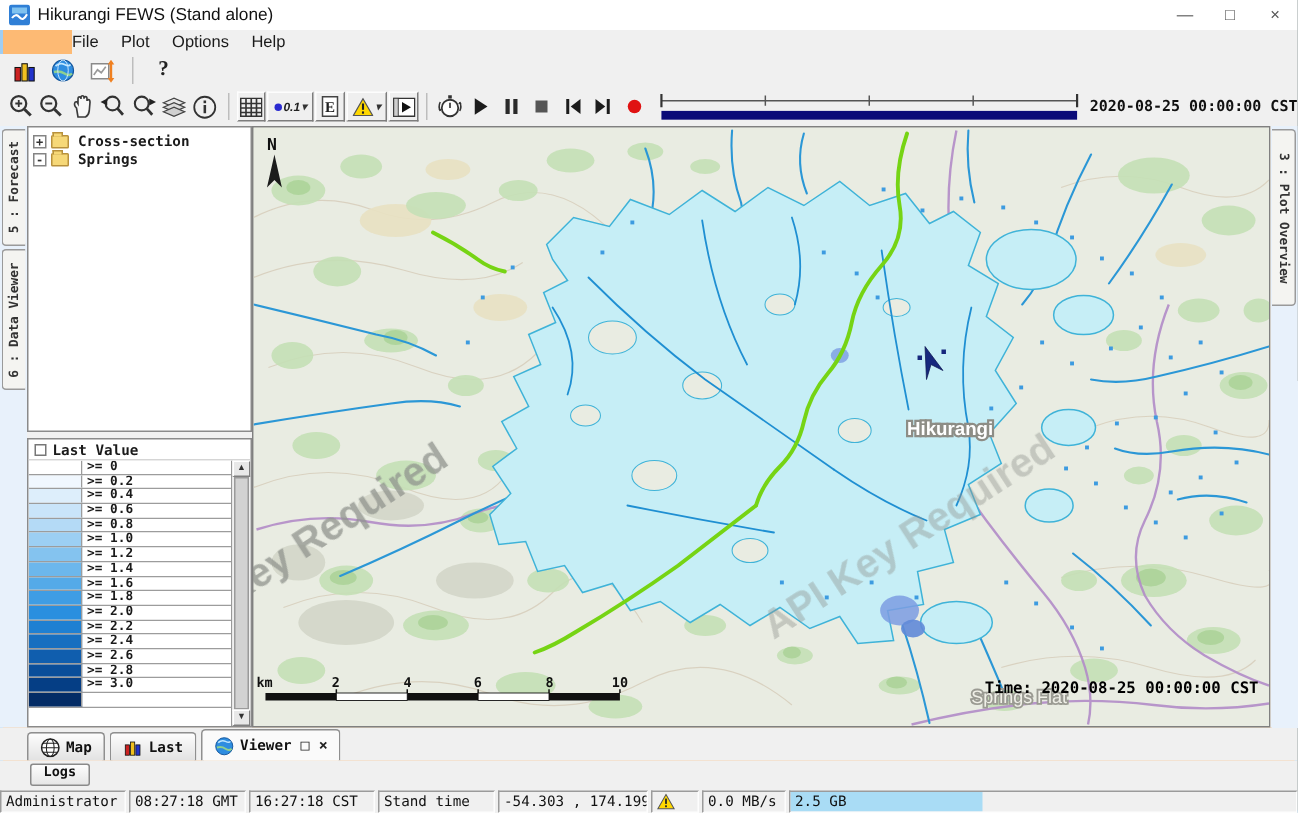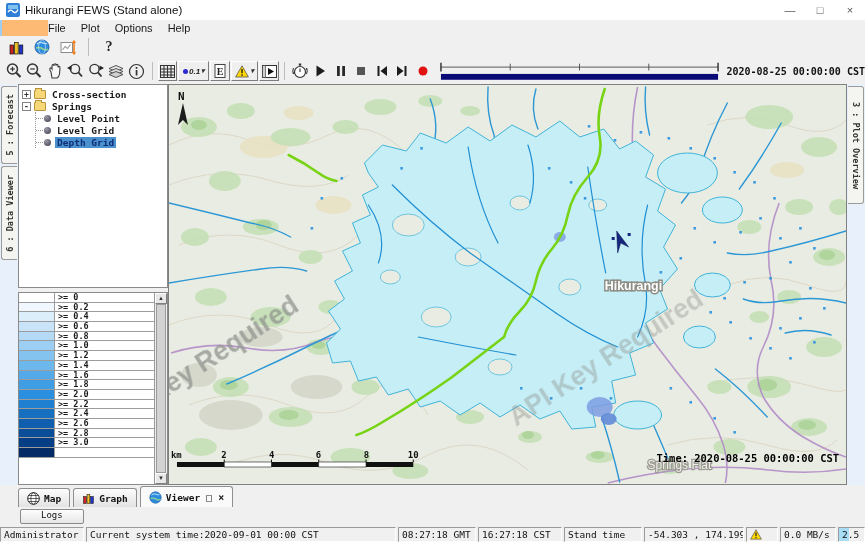--- a/index.html
+++ b/index.html
@@ -88,23 +88,23 @@
 
   
   .tabbar { height:22px; display:flex; align-items:flex-end; padding-left:18px; gap:3px; background:#f0f0f0; }
   .btab { display:inline-flex; align-items:center; gap:4px; height:19px; padding:0 8px;
           border:1px solid #8f8f8f; border-bottom:none; border-radius:3px 3px 0 0;
           background:linear-gradient(#fdfdfd,#e2e2e2);
           font-family:"DejaVu Sans Mono", monospace; font-size:9.5px; font-weight:bold; color:#111; }
   .btab.active { background:#fafafa; height:21px; }
   .mini-glyph { font-size:10px; font-weight:bold; color:#222; margin-left:2px; }
   .logsrow { height:19px; display:flex; align-items:center; padding-left:20px; background:#f0f0f0; }
-  .logs-btn { height:15px; padding:0 20px; border:1px solid #8a8a8a; border-radius:2px;
+  .logs-btn { height:15px; padding:0 8px; border:1px solid #8a8a8a; border-radius:2px;
               background:linear-gradient(#fdfdfd,#e6e6e6); font-family:"DejaVu Sans Mono", monospace;
-              font-size:9px; font-weight:normal; color:#111; }
+              font-size:9px; font-weight:bold; color:#111; }
 
   .statusbar { height:16px; display:flex; align-items:stretch; background:#f0f0f0; padding-top:1px; }
   .scell { border:1px solid; border-color:#9b9b9b #fdfdfd #fdfdfd #9b9b9b; margin-right:2px;
            font-family:"DejaVu Sans Mono", monospace; font-size:9.5px; color:#111;
            display:flex; align-items:center; padding:0 3px; white-space:nowrap; overflow:hidden; position:relative; }
   .mem-fill { position:absolute; left:0; top:0; bottom:0; width:38%; background:#a9dcf5; }
   .mem-text { position:relative; }
 </style>
 </head>
 <body>
@@ -316,37 +316,27 @@
         <div class="tree-row">
           <span class="expander">+</span>
           <span class="folder-ic"></span>
           <span class="tree-label">Cross-section</span>
         </div>
         <div class="tree-row">
           <span class="expander">-</span>
           <span class="folder-ic"></span>
           <span class="tree-label">Springs</span>
         </div>
-        <div class="tree-children">
-          <div class="tree-row">
-            <span class="leaf-dot"></span>
-            <span class="tree-label">Level Point</span>
-          </div>
-          <div class="tree-row">
-            <span class="leaf-dot"></span>
-            <span class="tree-label">Level Grid</span>
-          </div>
-          <div class="tree-row">
-            <span class="leaf-dot"></span>
-            <span class="tree-label selected">Depth Grid</span>
-          </div>
-        </div>
       </div>
       <div class="panel-gap"></div>
       <div class="legend-box">
+        <div class="legend-head">
+          <span class="checkbox"></span>
+          <span>Last Value</span>
+        </div>
         <div class="legend-body">
           <div class="legend-list">
             <div class="lg-row">
                 <span class="lg-swatch" style="background: rgb(255, 255, 255);"></span>
                 <span class="lg-label">&gt;= 0</span>
               </div>
             <div class="lg-row">
                 <span class="lg-swatch" style="background: rgb(240, 247, 254);"></span>
                 <span class="lg-label">&gt;= 0.2</span>
               </div>
@@ -668,41 +658,40 @@
         <line x1="1.6" y1="9.5" x2="11.4" y2="9.5" stroke="#222" stroke-width="0.7"></line>
       </svg>
       <span>Map</span>
     </span>
     <span class="btab">
       <svg width="13" height="13" viewBox="0 0 17 17">
         <rect x="2" y="6" width="3.6" height="9" fill="#cc2222" stroke="#111" stroke-width="0.7"></rect>
         <rect x="6.6" y="3.5" width="3.6" height="11.5" fill="#f0c020" stroke="#111" stroke-width="0.7"></rect>
         <rect x="11.2" y="6" width="3.6" height="9" fill="#2233cc" stroke="#111" stroke-width="0.7"></rect>
       </svg>
-      <span>Graph</span>
+      <span>Last</span>
     </span>
     <span class="btab active">
       <svg width="13" height="13" viewBox="0 0 16 16">
         <circle cx="8" cy="8" r="7" fill="#2e8de0" stroke="#14569c" stroke-width="0.8"></circle>
         <path d="M3,5 Q6,2.5 9,4 Q12,5.5 13,4" stroke="#bfe6ff" stroke-width="1.2" fill="none"></path>
         <path d="M2,9 Q6,8 9,10 Q12,12 14,10" stroke="#8fd08f" stroke-width="1.6" fill="none"></path>
       </svg>
       <span>Viewer</span>
       <span class="mini-glyph">□</span>
       <span class="mini-glyph">×</span>
     </span>
   </div>
 
   <div class="logsrow">
     <span class="logs-btn">Logs</span>
   </div>
 
   <div class="statusbar">
     <span class="scell" style="width:84px">Administrator</span>
-    <span class="scell" style="width:310px">Current system time:2020-09-01 00:00 CST</span>
     <span class="scell" style="width:78px">08:27:18 GMT</span>
     <span class="scell" style="width:84px">16:27:18 CST</span>
     <span class="scell" style="width:78px">Stand time</span>
     <span class="scell" style="width:100px">-54.303 , 174.199</span>
     <span class="scell" style="width:32px">
       <svg width="12" height="11" viewBox="0 0 14 13">
         <polygon points="7,0.8 13.4,12 0.6,12" fill="#ffd800" stroke="#555" stroke-width="0.8"></polygon>
         <rect x="6.3" y="4" width="1.4" height="4.2" fill="#222"></rect>
         <rect x="6.3" y="9.3" width="1.4" height="1.5" fill="#222"></rect>
       </svg>

